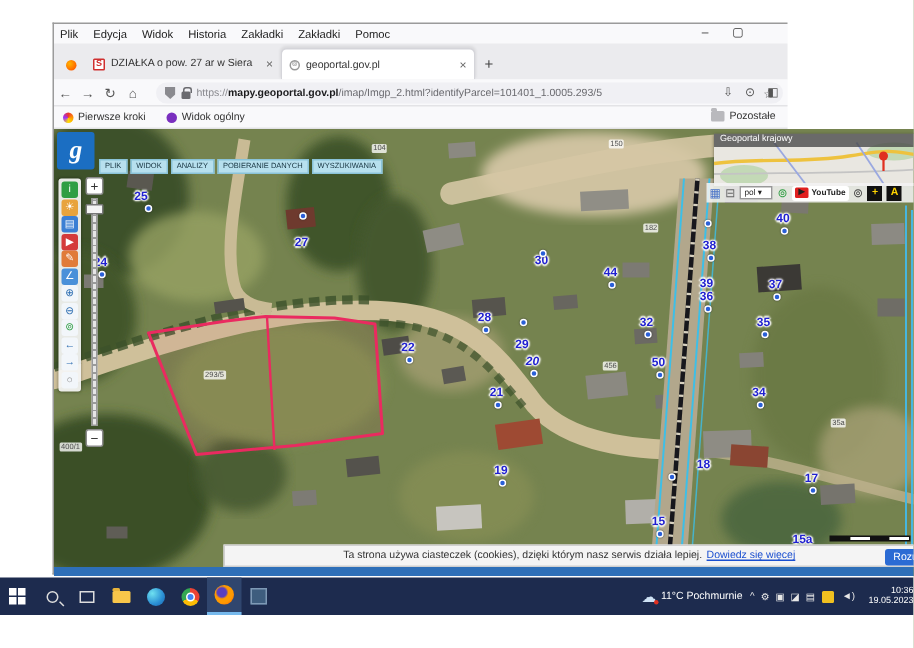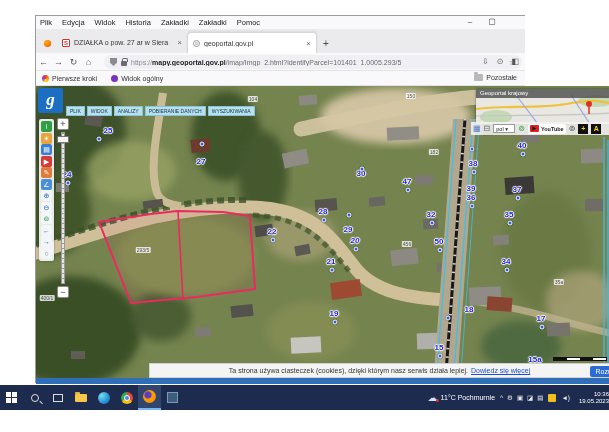--- a/index.html
+++ b/index.html
@@ -278,29 +278,29 @@
 <path d="M464,118 L444,385" stroke="#17171c" stroke-width="3" fill="none"></path>
 <path d="M464,118 L444,385" stroke="#d8d2c0" stroke-width="3" stroke-dasharray="1.5 7" fill="none"></path>
 <path d="M478,126 L459,385" stroke="#3cbfe8" stroke-width="1" fill="none" opacity="0.8"></path>
 <path d="M603,136 L603,377" stroke="#45b8e4" stroke-width="1.3"></path>
 <path d="M607,139 L607,377" stroke="#45b8e4" stroke-width="1.3"></path>
 <polygon points="98,221 150,213 176,210 222,211 249,215 254,288 196,296 130,302" fill="rgba(235,40,95,0.06)" stroke="#ea2a60" stroke-width="2" stroke-linejoin="round"></polygon>
 <path d="M177,210 L182,299" stroke="#ea2a60" stroke-width="1.6"></path>
       </svg>
 
     <div id="labels-layer">
-        <span class="pt-label" style="left: 72px; top: 45px;">25</span>
+        <span class="pt-label" style="left: 58px; top: 45px;">25</span>
         <span class="pt-dot" style="left: 63px; top: 53px;"></span>
         <span class="pt-label" style="left: 165px; top: 50px; margin-top: 26px;">27</span>
         <span class="pt-dot" style="left: 166px; top: 58px;"></span>
         <span class="pt-label" style="left: 31px; top: 89px;">24</span>
         <span class="pt-dot" style="left: 32px; top: 97px;"></span>
         <span class="pt-label" style="left: 325px; top: 75px; margin-top: 13px;">30</span>
         <span class="pt-dot" style="left: 326px; top: 83px;"></span>
-        <span class="pt-label" style="left: 371px; top: 96px;">47</span>
+        <span class="pt-label" style="left: 371px; top: 96px;">44</span>
         <span class="pt-dot" style="left: 372px; top: 104px;"></span>
         <span class="pt-label" style="left: 312px; top: 112px; margin-top: 32px;">29</span>
         <span class="pt-dot" style="left: 313px; top: 129px;"></span>
         <span class="pt-label" style="left: 287px; top: 126px;">28</span>
         <span class="pt-dot" style="left: 288px; top: 134px;"></span>
         <span class="pt-label" style="left: 395px; top: 129px;">32</span>
         <span class="pt-dot" style="left: 396px; top: 137px;"></span>
         <span class="pt-label" style="left: 236px; top: 146px;">22</span>
         <span class="pt-dot" style="left: 237px; top: 154px;"></span>
         <span class="pt-label" style="left: 319px; top: 155px; font-style: italic;">20</span>

